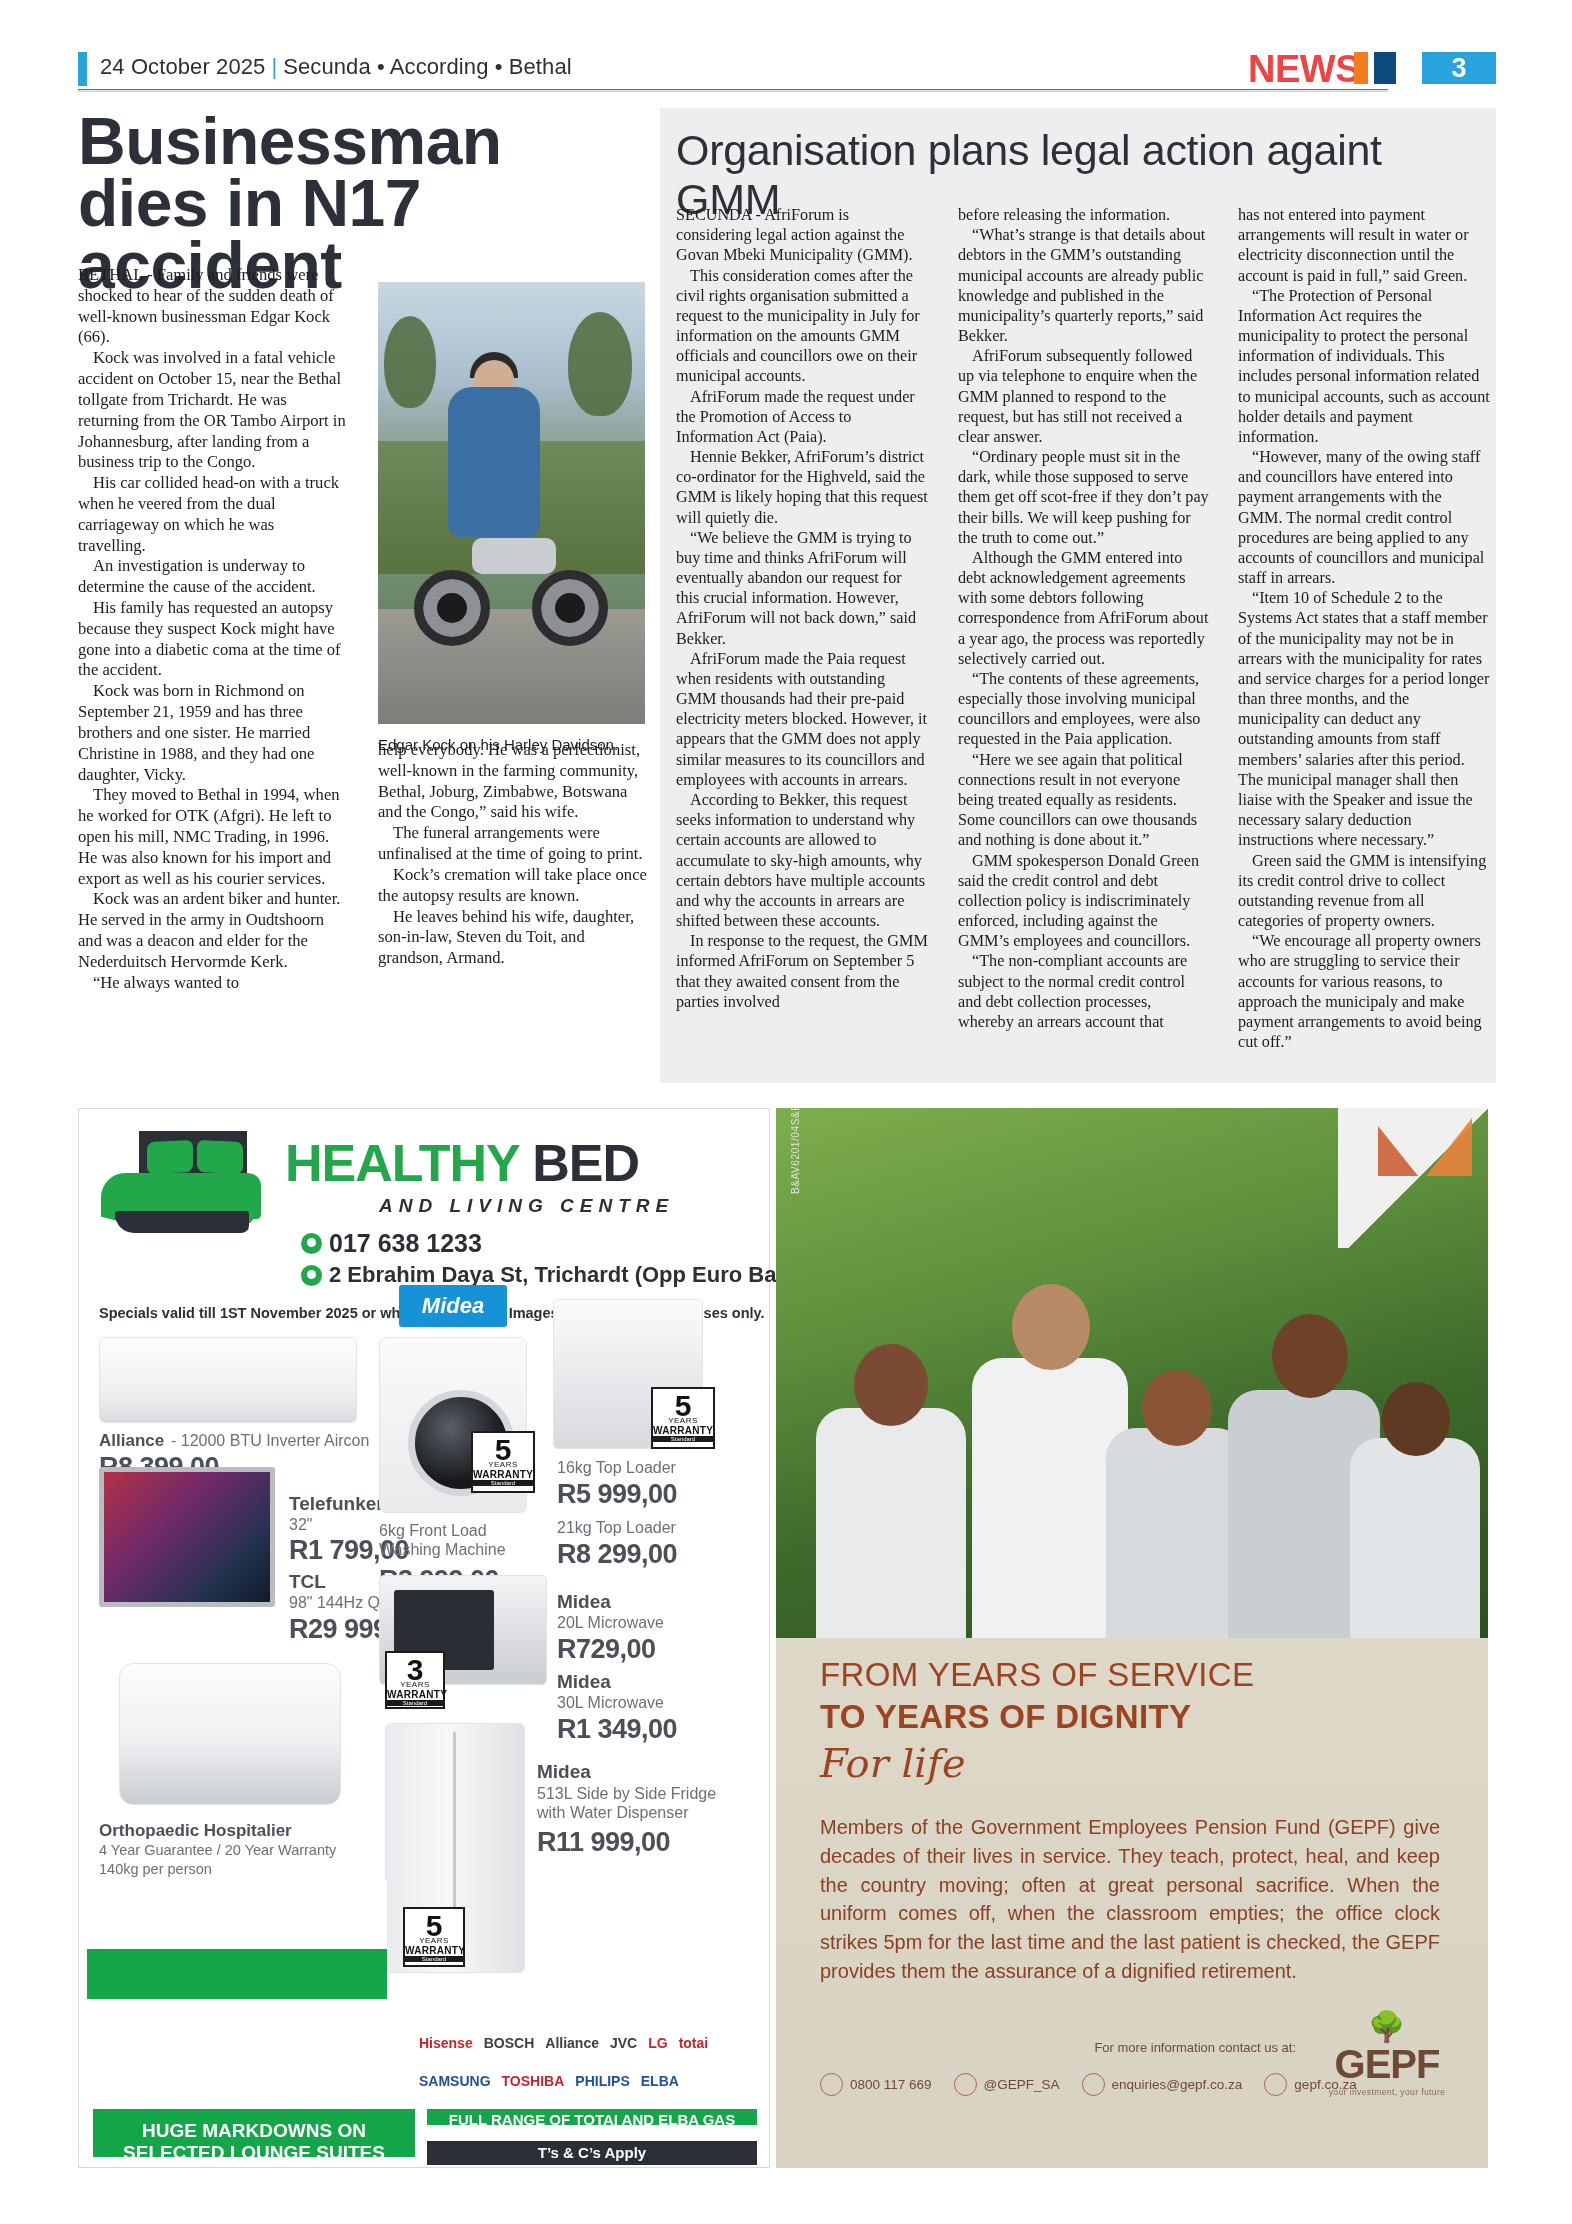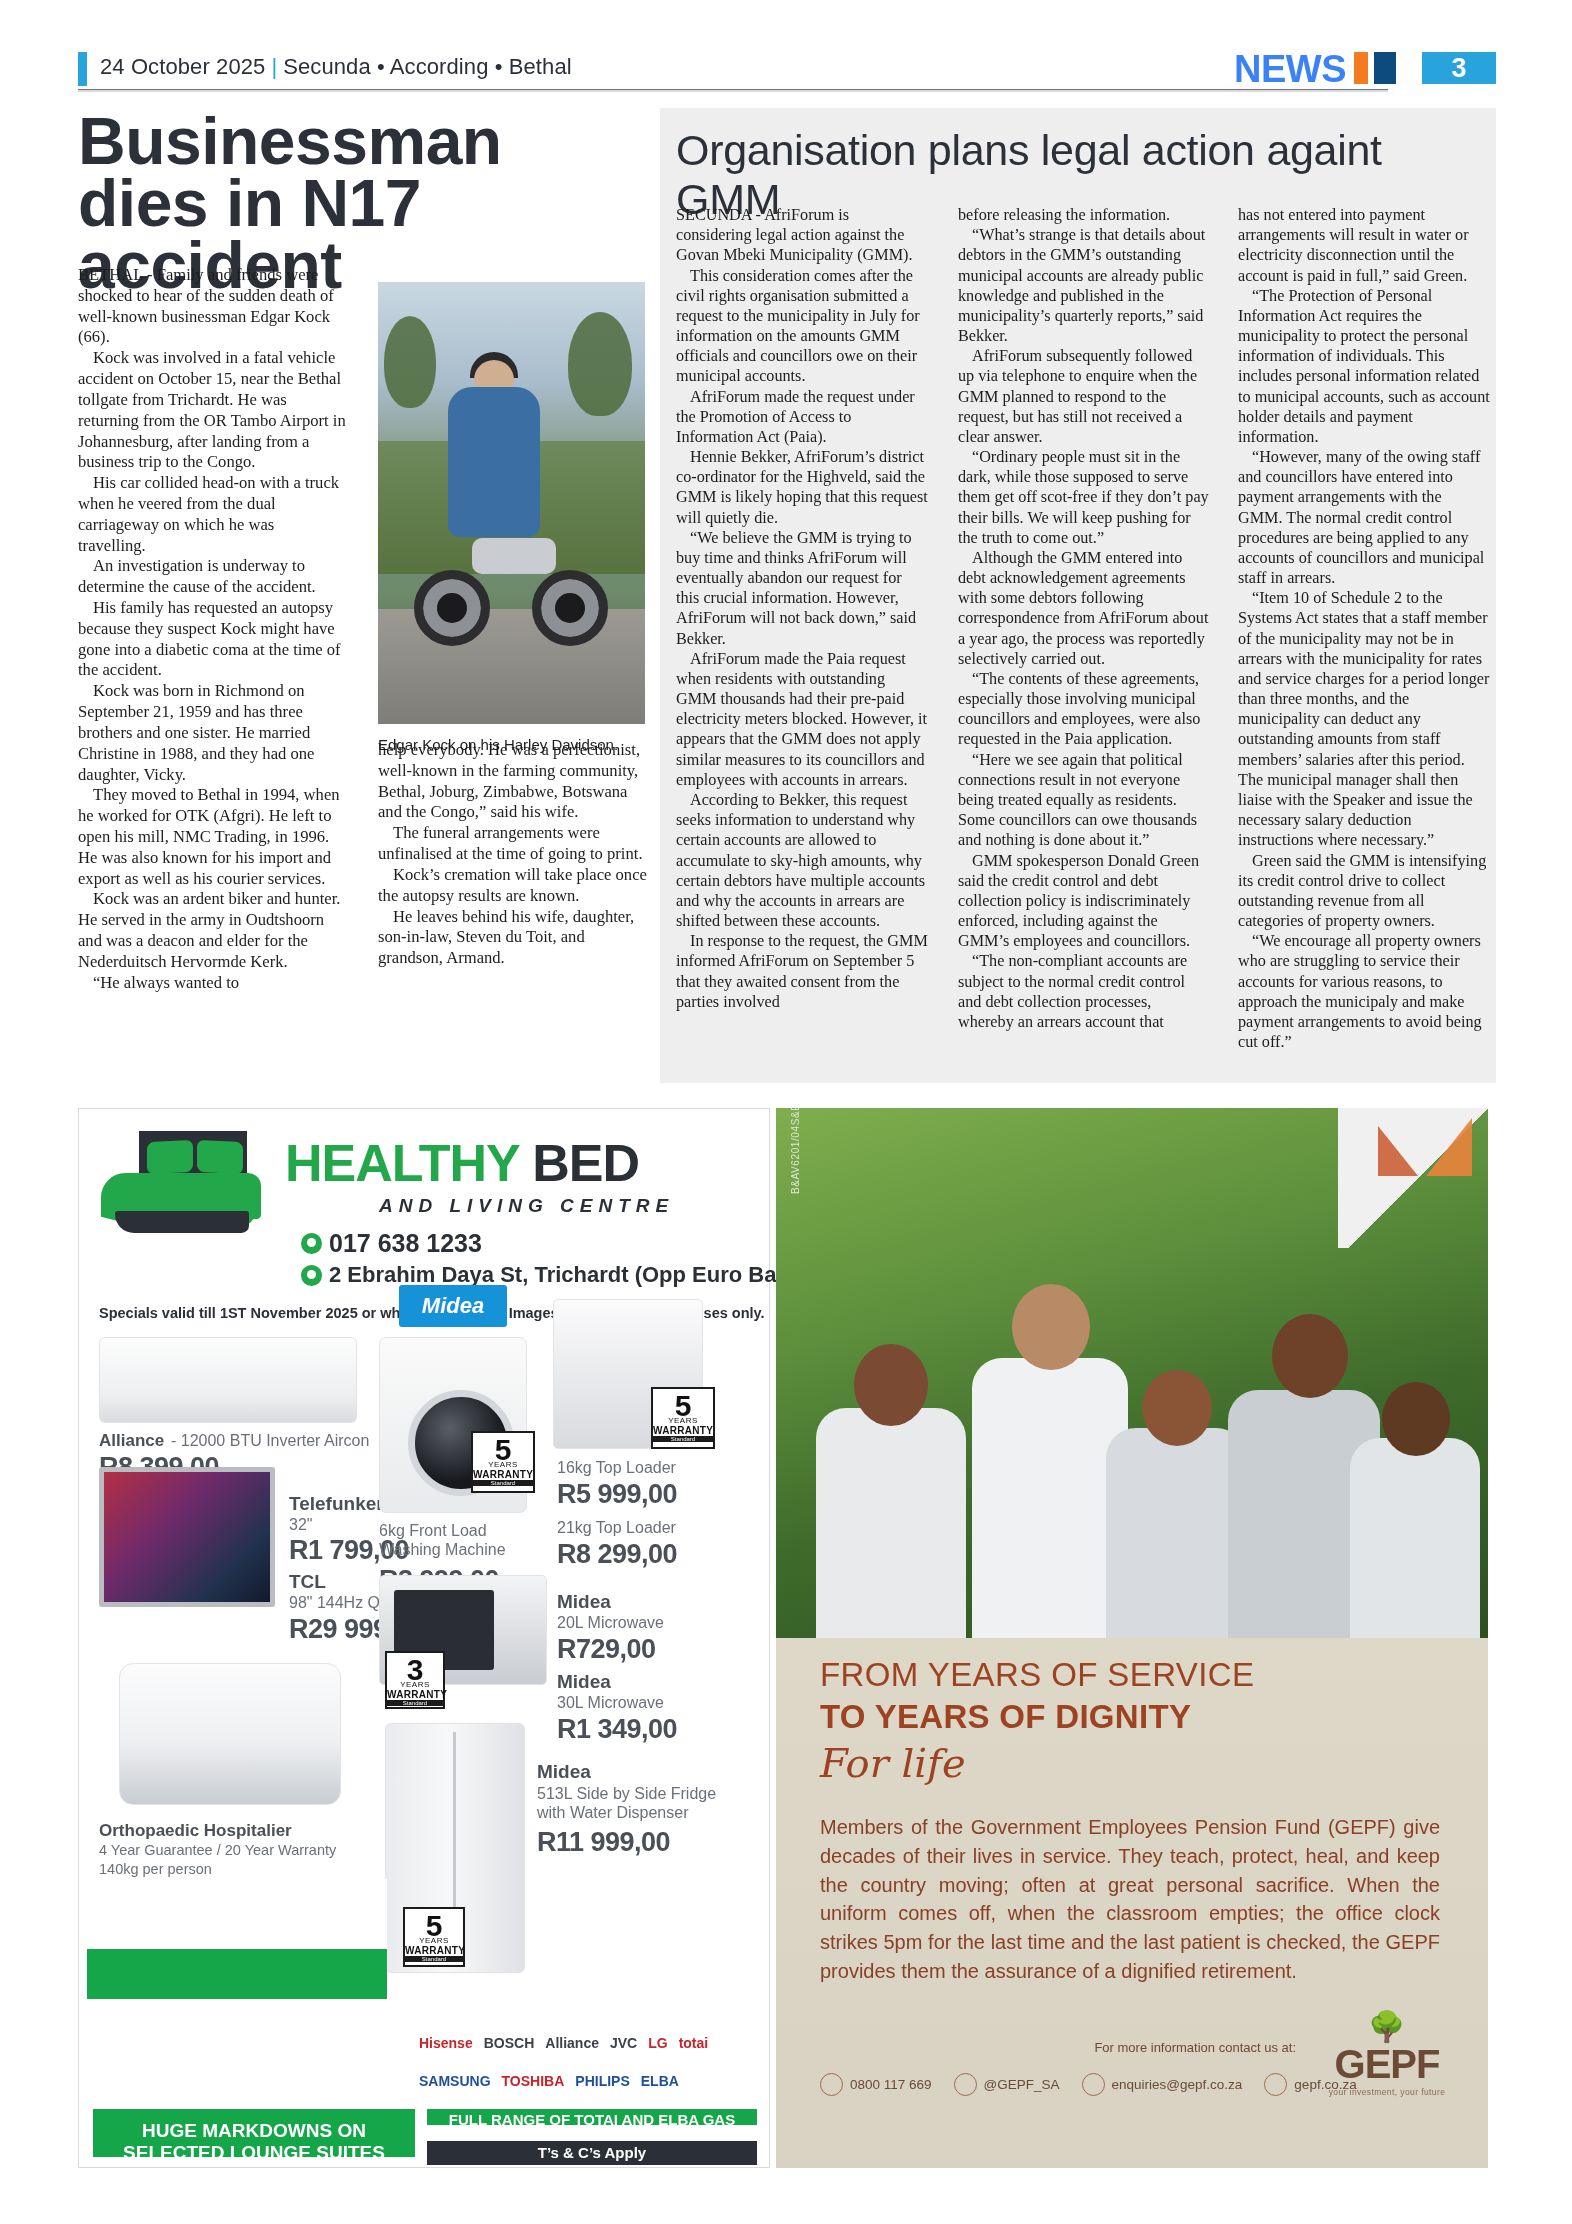--- a/index.html
+++ b/index.html
@@ -12,22 +12,22 @@
   .page { position: relative; width: 1572px; height: 2224px; background:#fff; }
 
   
   .masthead { position:absolute; left:78px; top:52px; width:1418px; height:40px; }
   .mh-bar { position:absolute; left:0; top:0; width:9px; height:34px; background:#29a3dc; }
   .mh-date { position:absolute; left:22px; top:2px; font-family:"Liberation Sans Narrow","Liberation Sans",sans-serif;
              font-size:22px; color:#2b2f38; letter-spacing:.1px; white-space:nowrap; }
   .mh-sep { color:#29a3dc; padding:0 6px; font-weight:400; }
   .mh-rule { position:absolute; left:0; top:37px; width:1310px; height:3px;
              background:linear-gradient(to bottom,#6f7582 0 1px,#d8dade 1px 3px); }
-  .mh-news { position:absolute; right:150px; top:-4px; font-size:38px; font-weight:bold;
-             color:#3b82f6; letter-spacing:-0.5px; }
+  .mh-news { position:absolute; right:136px; top:-4px; font-size:38px; font-weight:bold;
+             color:#ef4444; letter-spacing:-0.5px; }
   .mh-sq1 { position:absolute; right:128px; top:0px; width:14px; height:32px; background:#f47c20; }
   .mh-sq2 { position:absolute; right:100px; top:0px; width:22px; height:32px; background:#0d4a7e; }
   .mh-pagebox { position:absolute; right:0px; top:0px; width:74px; height:32px; background:#29a3dc;
                 color:#fff; font-size:27px; font-weight:bold; text-align:center; line-height:32px; }
 
   
   .a1 { position:absolute; left:78px; top:110px; width:560px; }
   .a1-head { font-family:"Liberation Sans Narrow","Liberation Sans",sans-serif;
              font-weight:bold; font-size:66px; line-height:0.94; color:#2b3039;
              letter-spacing:-0.5px; }

